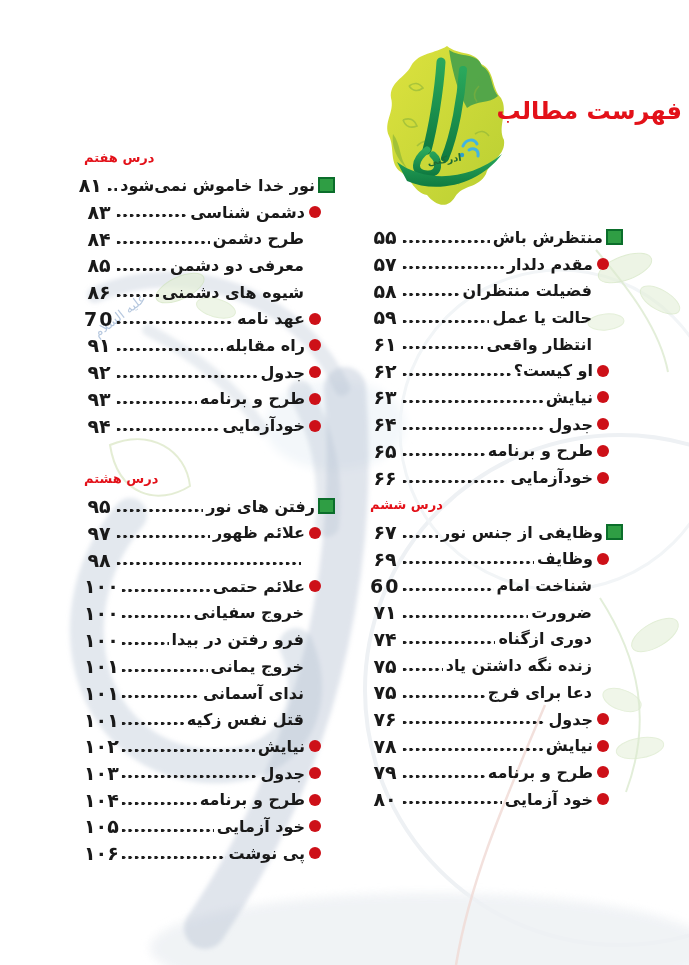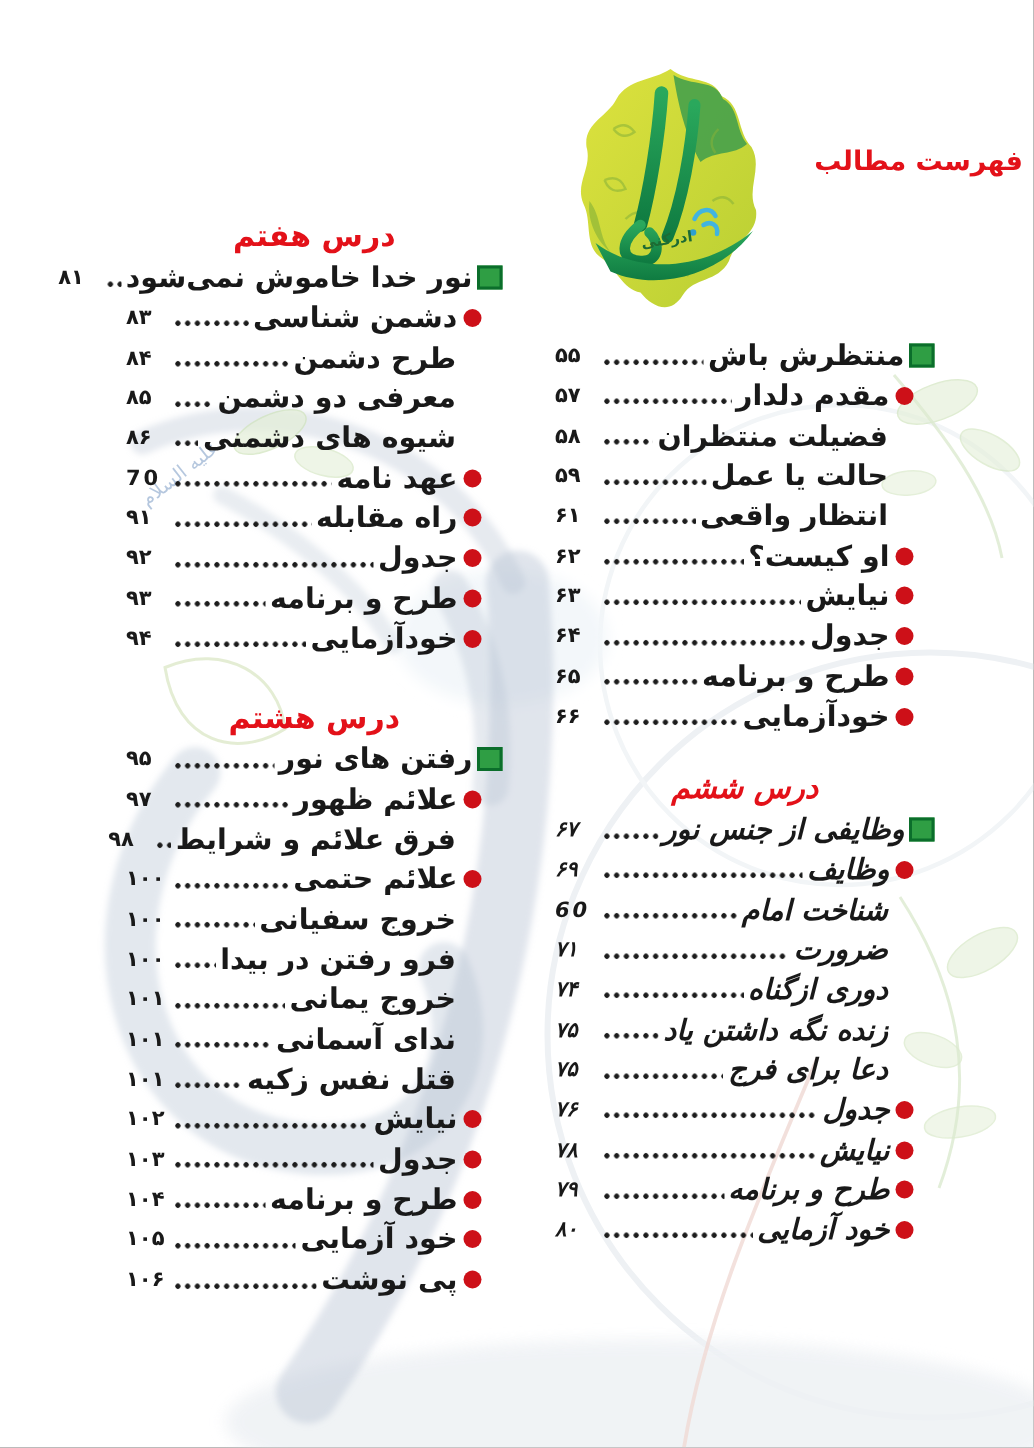--- a/index.html
+++ b/index.html
@@ -8,61 +8,61 @@
     background:#ffffff;overflow:hidden;
     font-family:"DejaVu Sans",sans-serif;
   }
   
   .bg{position:absolute;left:0;top:0;width:689px;height:965px;z-index:0;}
   
   .logo{position:absolute;left:383px;top:42px;width:128px;height:174px;z-index:1;}
   
   .page-title{
     position:absolute;top:97px;right:7px;z-index:2;
-    font-size:18px;font-weight:bold;color:var(--accent_red,#e31119);
+    font-size:24px;font-weight:bold;color:var(--accent_red,#e31119);
     direction:rtl;white-space:nowrap;
   }
   
   .col{position:absolute;z-index:2;direction:rtl;}
   #col-left {left:84px; top:144px;width:251px;}
   #col-right{left:370px;top:224px;width:253px;}
   #col-left  .lesson + .lesson{margin-top:26px;}
-  #col-right .lesson + .lesson{margin-top:21px;font-style:italic;}
+  #col-right .lesson + .lesson{}
   .lesson-title{
-    height:27px;line-height:27px;text-align:center;
-    color:var(--accent_red,#e31119);font-size:20px;font-weight:bold;
+    height:27px;line-height:27px;text-align:left;
+    color:var(--accent_red,#e31119);font-size:13px;font-weight:bold;
     margin-bottom:1px;
   }
   .row{display:flex;direction:rtl;align-items:center;height:26.7px;}
   .marker{flex:none;}
   .marker.square{
     width:17px;height:16px;box-sizing:border-box;
     background:var(--marker_green,#2f9e44);
     border:2.5px solid var(--marker_green_border,#0b6e2b);
     margin-left:3px;
   }
   .marker.circle{
     width:12px;height:12px;border-radius:50%;
     background:var(--marker_red,#cd1018);
     margin-right:14px;margin-left:4px;
   }
   .marker.none{width:31px;}
   .label{
-    flex:none;font-size:19px;font-weight:bold;
+    flex:none;font-size:16px;font-weight:bold;
     color:var(--text,#191919);white-space:nowrap;
   }
   .dots{
     flex:1;height:5px;align-self:flex-end;
     margin:0 3px 7px 2px;min-width:10px;
     background-image:radial-gradient(circle at 2.6px 2.5px, #1c1c1c 1.55px, transparent 1.95px);
     background-size:6.5px 5px;background-repeat:repeat-x;background-position:left bottom;
   }
   .num{
-    flex:none;min-width:30px;direction:ltr;text-align:left;
-    font-size:14px;font-weight:bold;color:var(--text,#191919);
+    flex:none;min-width:30px;direction:ltr;text-align:center;
+    font-size:19px;font-weight:bold;color:var(--text,#191919);
     letter-spacing:2px;white-space:nowrap;
   }
 </style>
 </head>
 <body>
 
 <div class="page">
 
   <svg class="bg" viewBox="0 0 689 965" xmlns="http://www.w3.org/2000/svg" aria-hidden="true">
     <defs>
@@ -229,21 +229,20 @@
           <span class="num">۹۵</span>
         </div>
         <div class="row">
           <span class="marker circle"></span>
           <span class="label">علائم ظهور</span>
           <span class="dots"></span>
           <span class="num">۹۷</span>
         </div>
         <div class="row">
           <span class="marker none"></span>
-          <span class="label">فرق علائم و شرایط</span>
           <span class="dots"></span>
           <span class="num">۹۸</span>
         </div>
         <div class="row">
           <span class="marker circle"></span>
           <span class="label">علائم حتمی</span>
           <span class="dots"></span>
           <span class="num">۱۰۰</span>
         </div>
         <div class="row">

